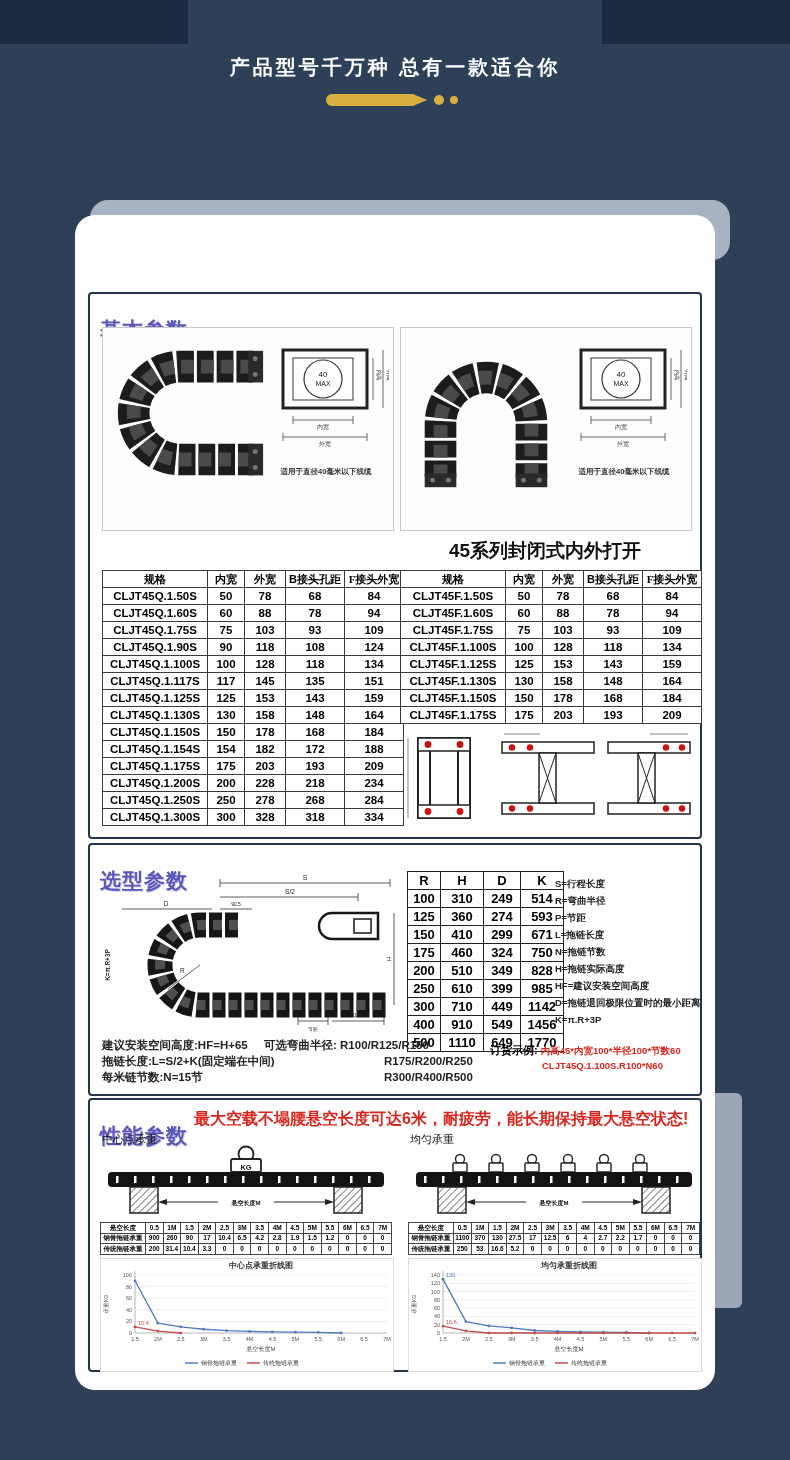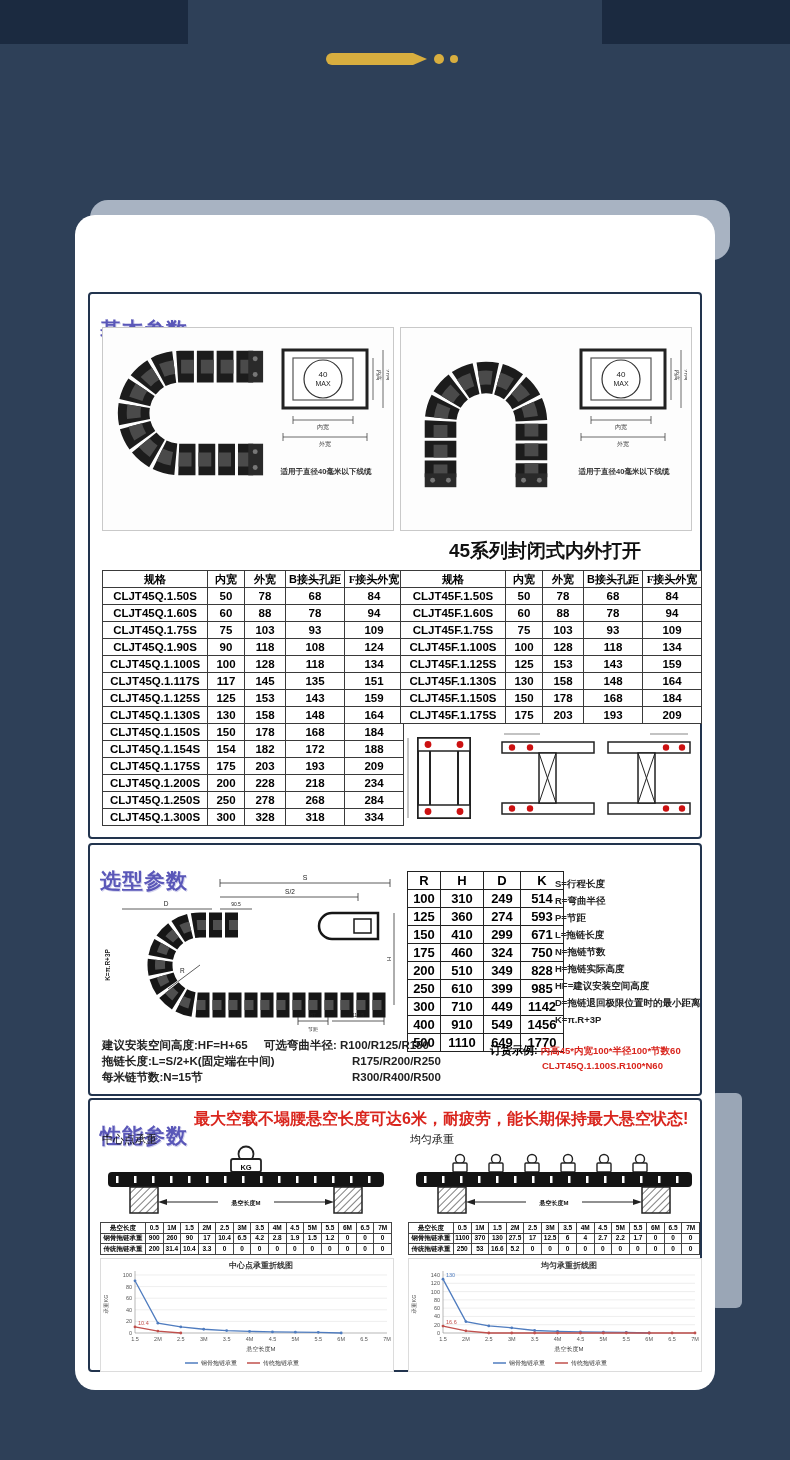--- a/index.html
+++ b/index.html
@@ -39,21 +39,21 @@
   .cross-trio{position:absolute;left:310px;top:434px;}
   .bend-svg{position:absolute;left:10px;top:28px;}
   .rhdk-table{left:317px;top:26px;width:152px;}
   .rhdk-table th,.rhdk-table td{border:1.5px solid #222;text-align:center;font-size:13px;font-weight:800;padding:0;line-height:17px;}
   .rhdk-table th:nth-child(1){width:32px;} .rhdk-table th:nth-child(2){width:42px;}
   .rhdk-table th:nth-child(3){width:36px;} .rhdk-table th:nth-child(4){width:42px;}
   .legend-col{position:absolute;left:465px;top:30px;width:150px;}
   .legend-col .lg{font-size:9.5px;font-weight:800;color:#222;line-height:17px;white-space:nowrap;}
   .notes-left{position:absolute;left:12px;top:192px;font-size:11.5px;font-weight:800;color:#222;line-height:16px;}
   .bend-opts{position:absolute;left:174px;top:192px;font-size:11.5px;font-weight:800;color:#222;line-height:16px;}
-  .bend-opts .ind{padding-left:88px;}
+  .bend-opts .ind{padding-left:120px;}
   .order-block{position:absolute;left:400px;top:198px;width:215px;font-size:11px;font-weight:800;}
   .order-block .red{color:var(--red,#d9251d);font-size:9.5px;}
   .order-block .l2{padding-left:52px;margin-top:2px;}
   .headline{position:absolute;left:104px;top:9px;font-size:16px;font-weight:900;color:var(--red,#d9251d);white-space:nowrap;}
   .perf-col{position:absolute;top:32px;width:292px;}
   .pc-l{left:10px;} .pc-r{left:318px;}
   .perf-label{font-size:11px;font-weight:400;color:#111;position:absolute;top:0;left:2px;}
   .perf-diagram{position:absolute;top:13px;left:0;}
   .perf-table{top:90px;left:0;width:292px;}
   .perf-table th,.perf-table td{border:1px solid #444;text-align:center;font-size:6.5px;padding:0.5px 0;line-height:8.5px;font-weight:700;}
@@ -61,20 +61,21 @@
   .perf-chart{position:absolute;top:126px;left:0;border:1px solid #dcdcdc;background:#fff;}
   svg text{font-family:"Liberation Sans","DejaVu Sans",sans-serif;}
 </style>
 </head>
 <body>
 
 <div class="corner corner-left"></div>
 <div class="corner corner-right"></div>
 
 <header>
+  <div class="subtitle">产品型号千万种 总有一款适合你</div>
   <div class="underline-wrap">
     <svg width="140" height="14" viewBox="0 0 140 14">
       <path d="M7,1 H88 L102,7 L88,13 H7 A6,6 0 0 1 7,1 Z" fill="#d8ae3f"></path>
       <circle cx="114" cy="7" r="5" fill="#d8ae3f"></circle>
       <circle cx="129" cy="7" r="4" fill="#d8ae3f"></circle>
     </svg>
   </div>
 </header>
 
 <div class="behind-card"></div>

